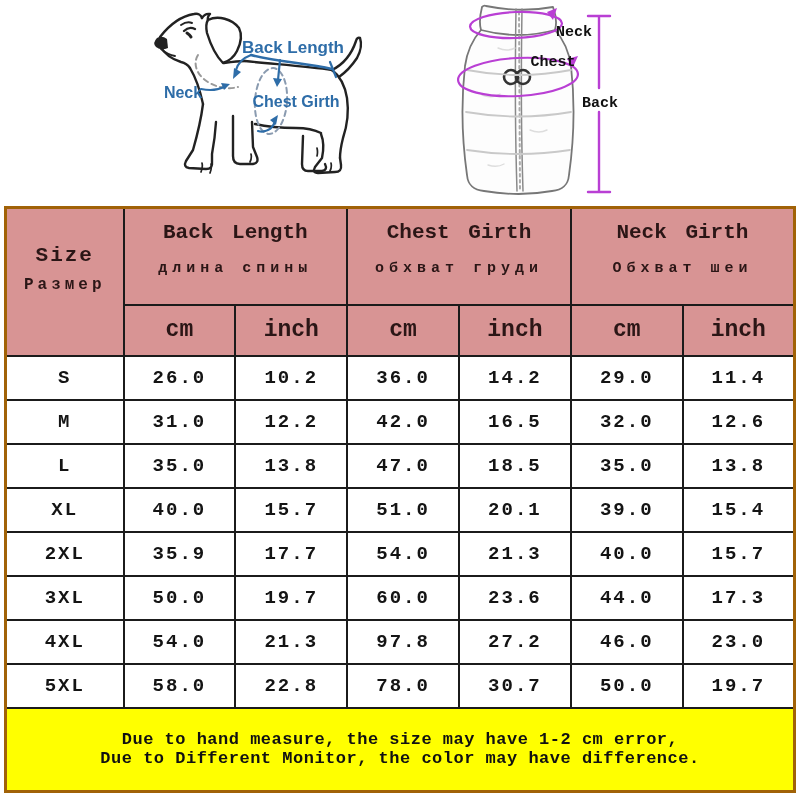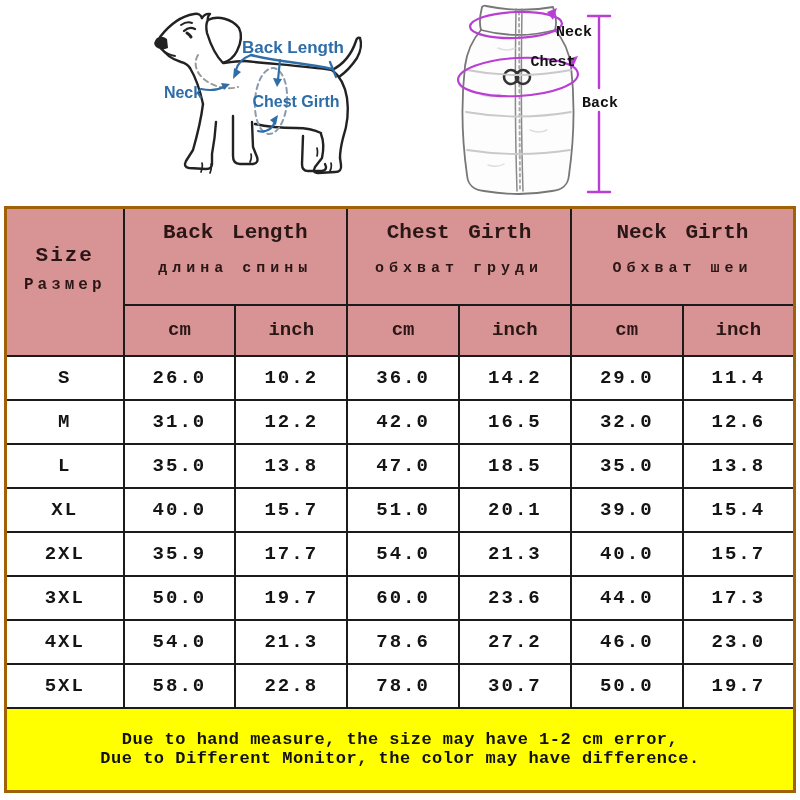--- a/index.html
+++ b/index.html
@@ -15,21 +15,21 @@
   .r-group{height:97px;}
   .r-sub{height:51px;}
   .r-data{height:44px;}
   .r-foot{height:84px;}
   .size-head{padding-bottom:26px;}
   .size-en{font-size:21px;font-weight:700;letter-spacing:2px;}
   .size-ru{font-size:16px;font-weight:700;letter-spacing:4px;margin-top:9px;}
   .grp{padding-bottom:14px;}
   .grp-en{font-size:21px;font-weight:700;word-spacing:6px;}
   .grp-ru{font-size:15px;font-weight:700;letter-spacing:5px;margin-top:16px;}
-  .unit{font-size:19px;font-weight:700;}
+  .unit{font-size:23px;font-weight:700;}
   .r-data td{font-size:19px;font-weight:700;letter-spacing:2px;color:#141414;background:#ffffff;}
   .foot-cell{background:#ffff00;}
   .foot-inner{height:100%;display:flex;flex-direction:column;justify-content:space-around;
     align-items:center;padding:6px 0;}
   .foot-line{font-family:"Liberation Mono","DejaVu Sans Mono",monospace;font-size:17px;
     font-weight:700;color:#111;letter-spacing:0.5px;}
   .diag-label{font-family:"Liberation Sans",sans-serif;font-weight:600;}
   .vest-label{font-family:"Liberation Mono","DejaVu Sans Mono",monospace;font-weight:700;}
 </style>
 </head>
@@ -221,21 +221,21 @@
       <td>19.7</td>
       <td>60.0</td>
       <td>23.6</td>
       <td>44.0</td>
       <td>17.3</td>
     </tr>
     <tr class="r-data">
       <td>4XL</td>
       <td>54.0</td>
       <td>21.3</td>
-      <td>78.6</td>
+      <td>97.8</td>
       <td>27.2</td>
       <td>46.0</td>
       <td>23.0</td>
     </tr>
     <tr class="r-data">
       <td>5XL</td>
       <td>58.0</td>
       <td>22.8</td>
       <td>78.0</td>
       <td>30.7</td>

